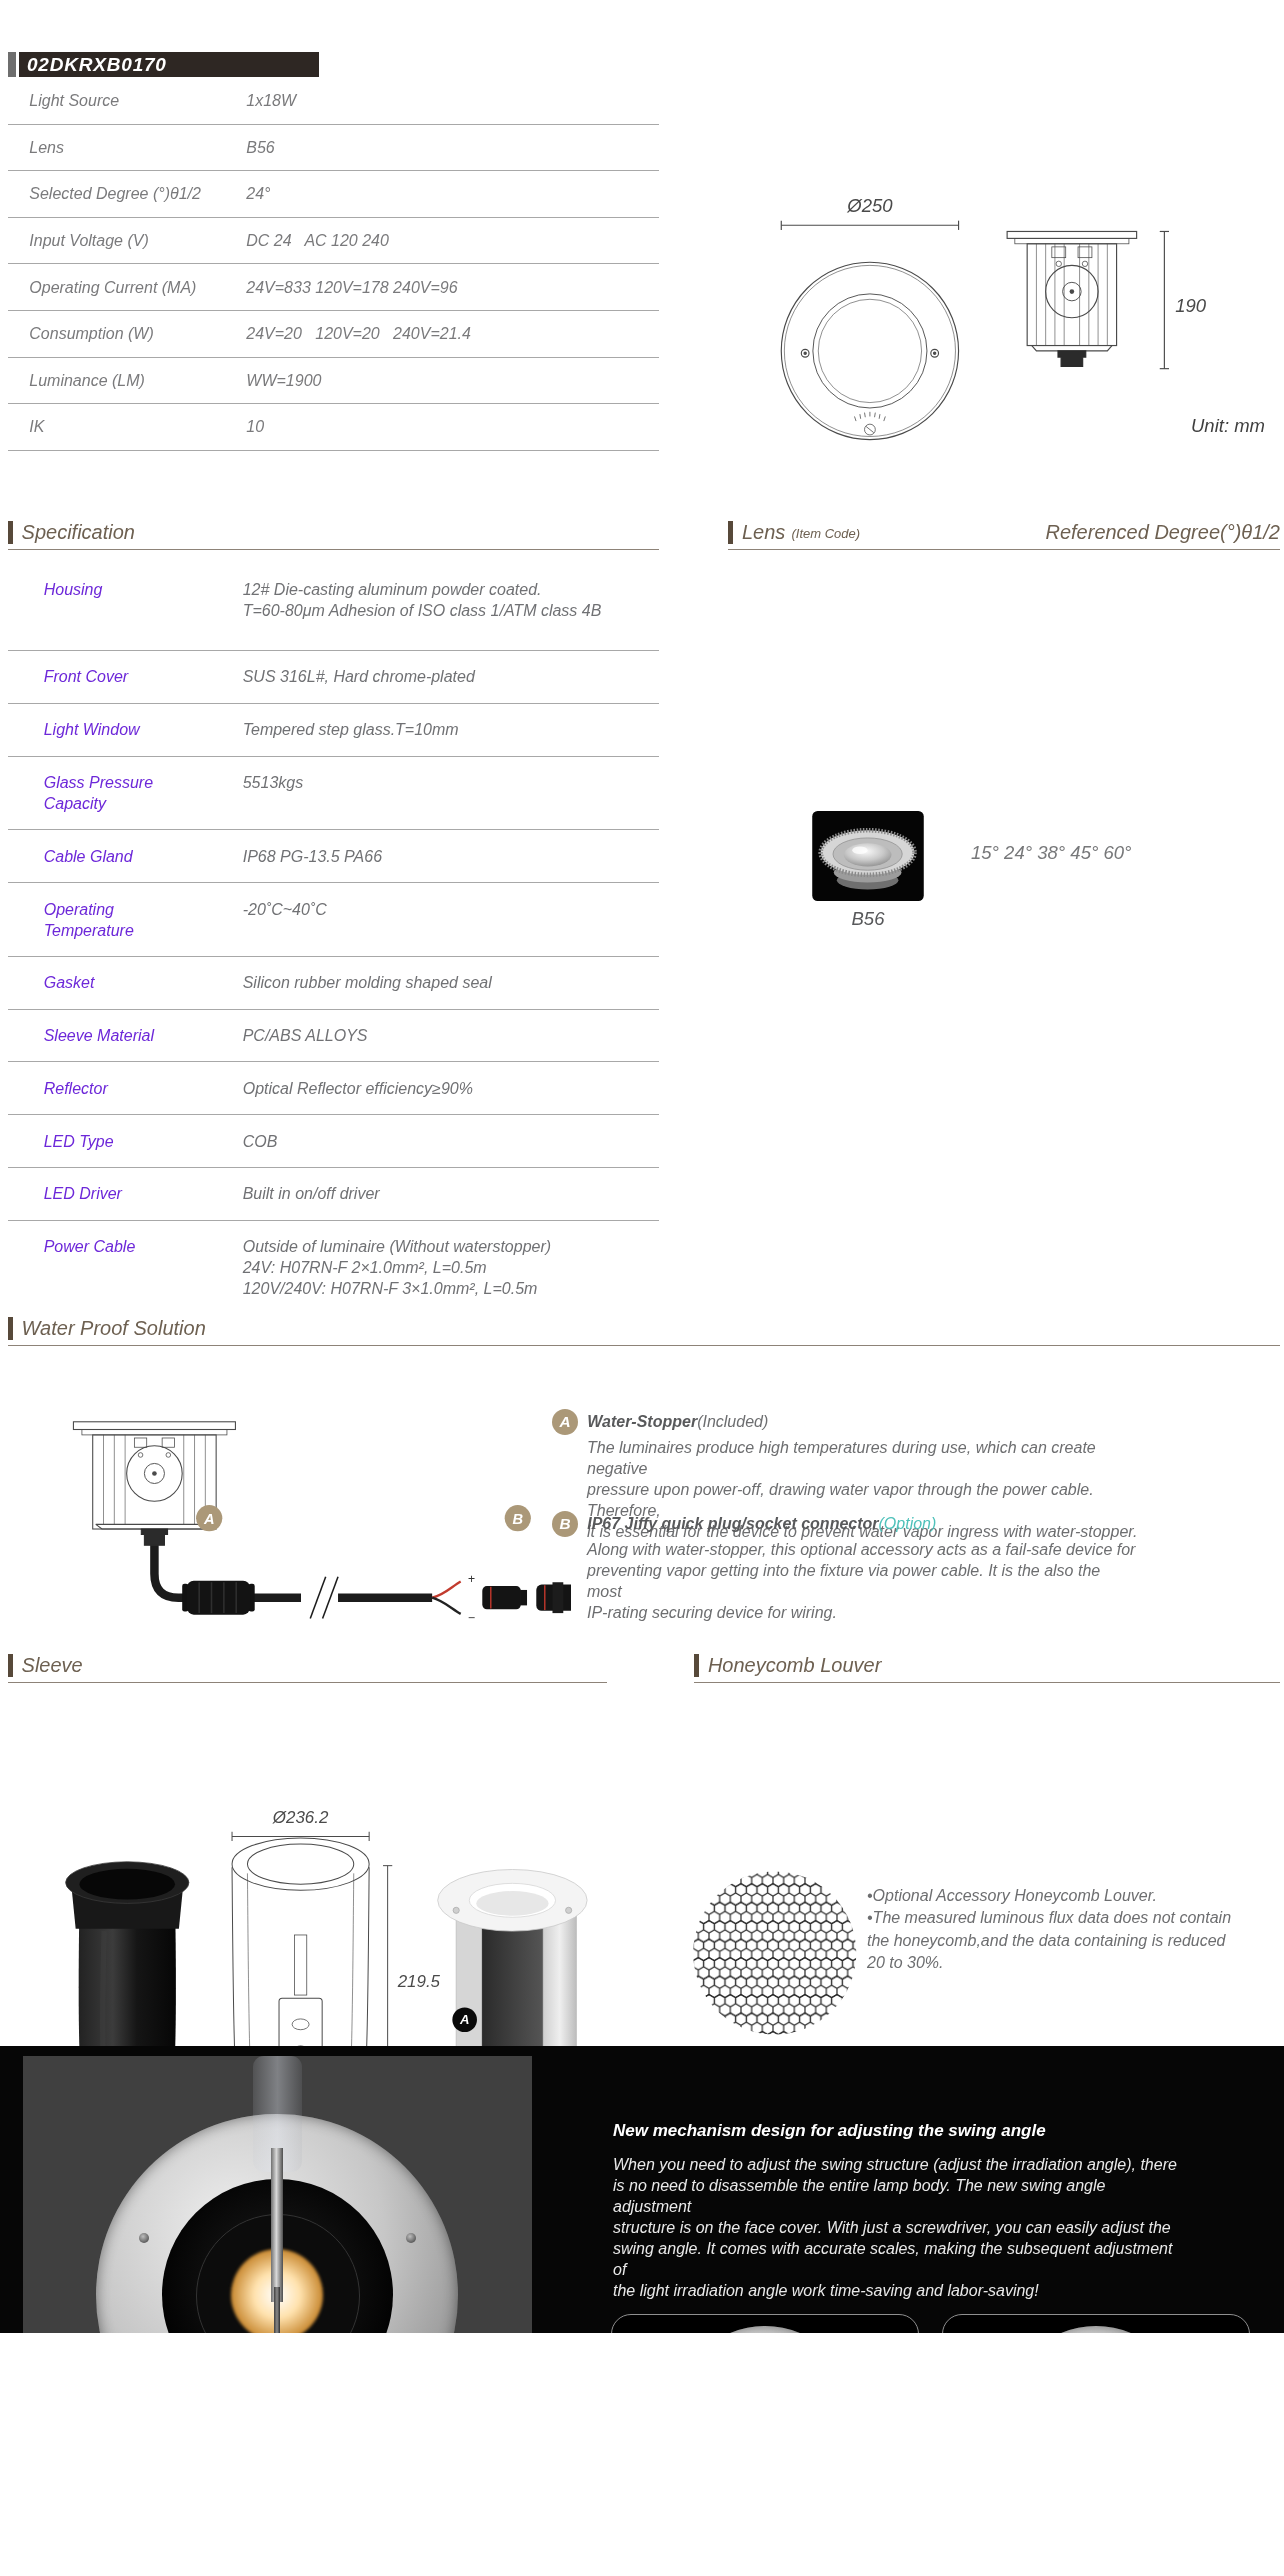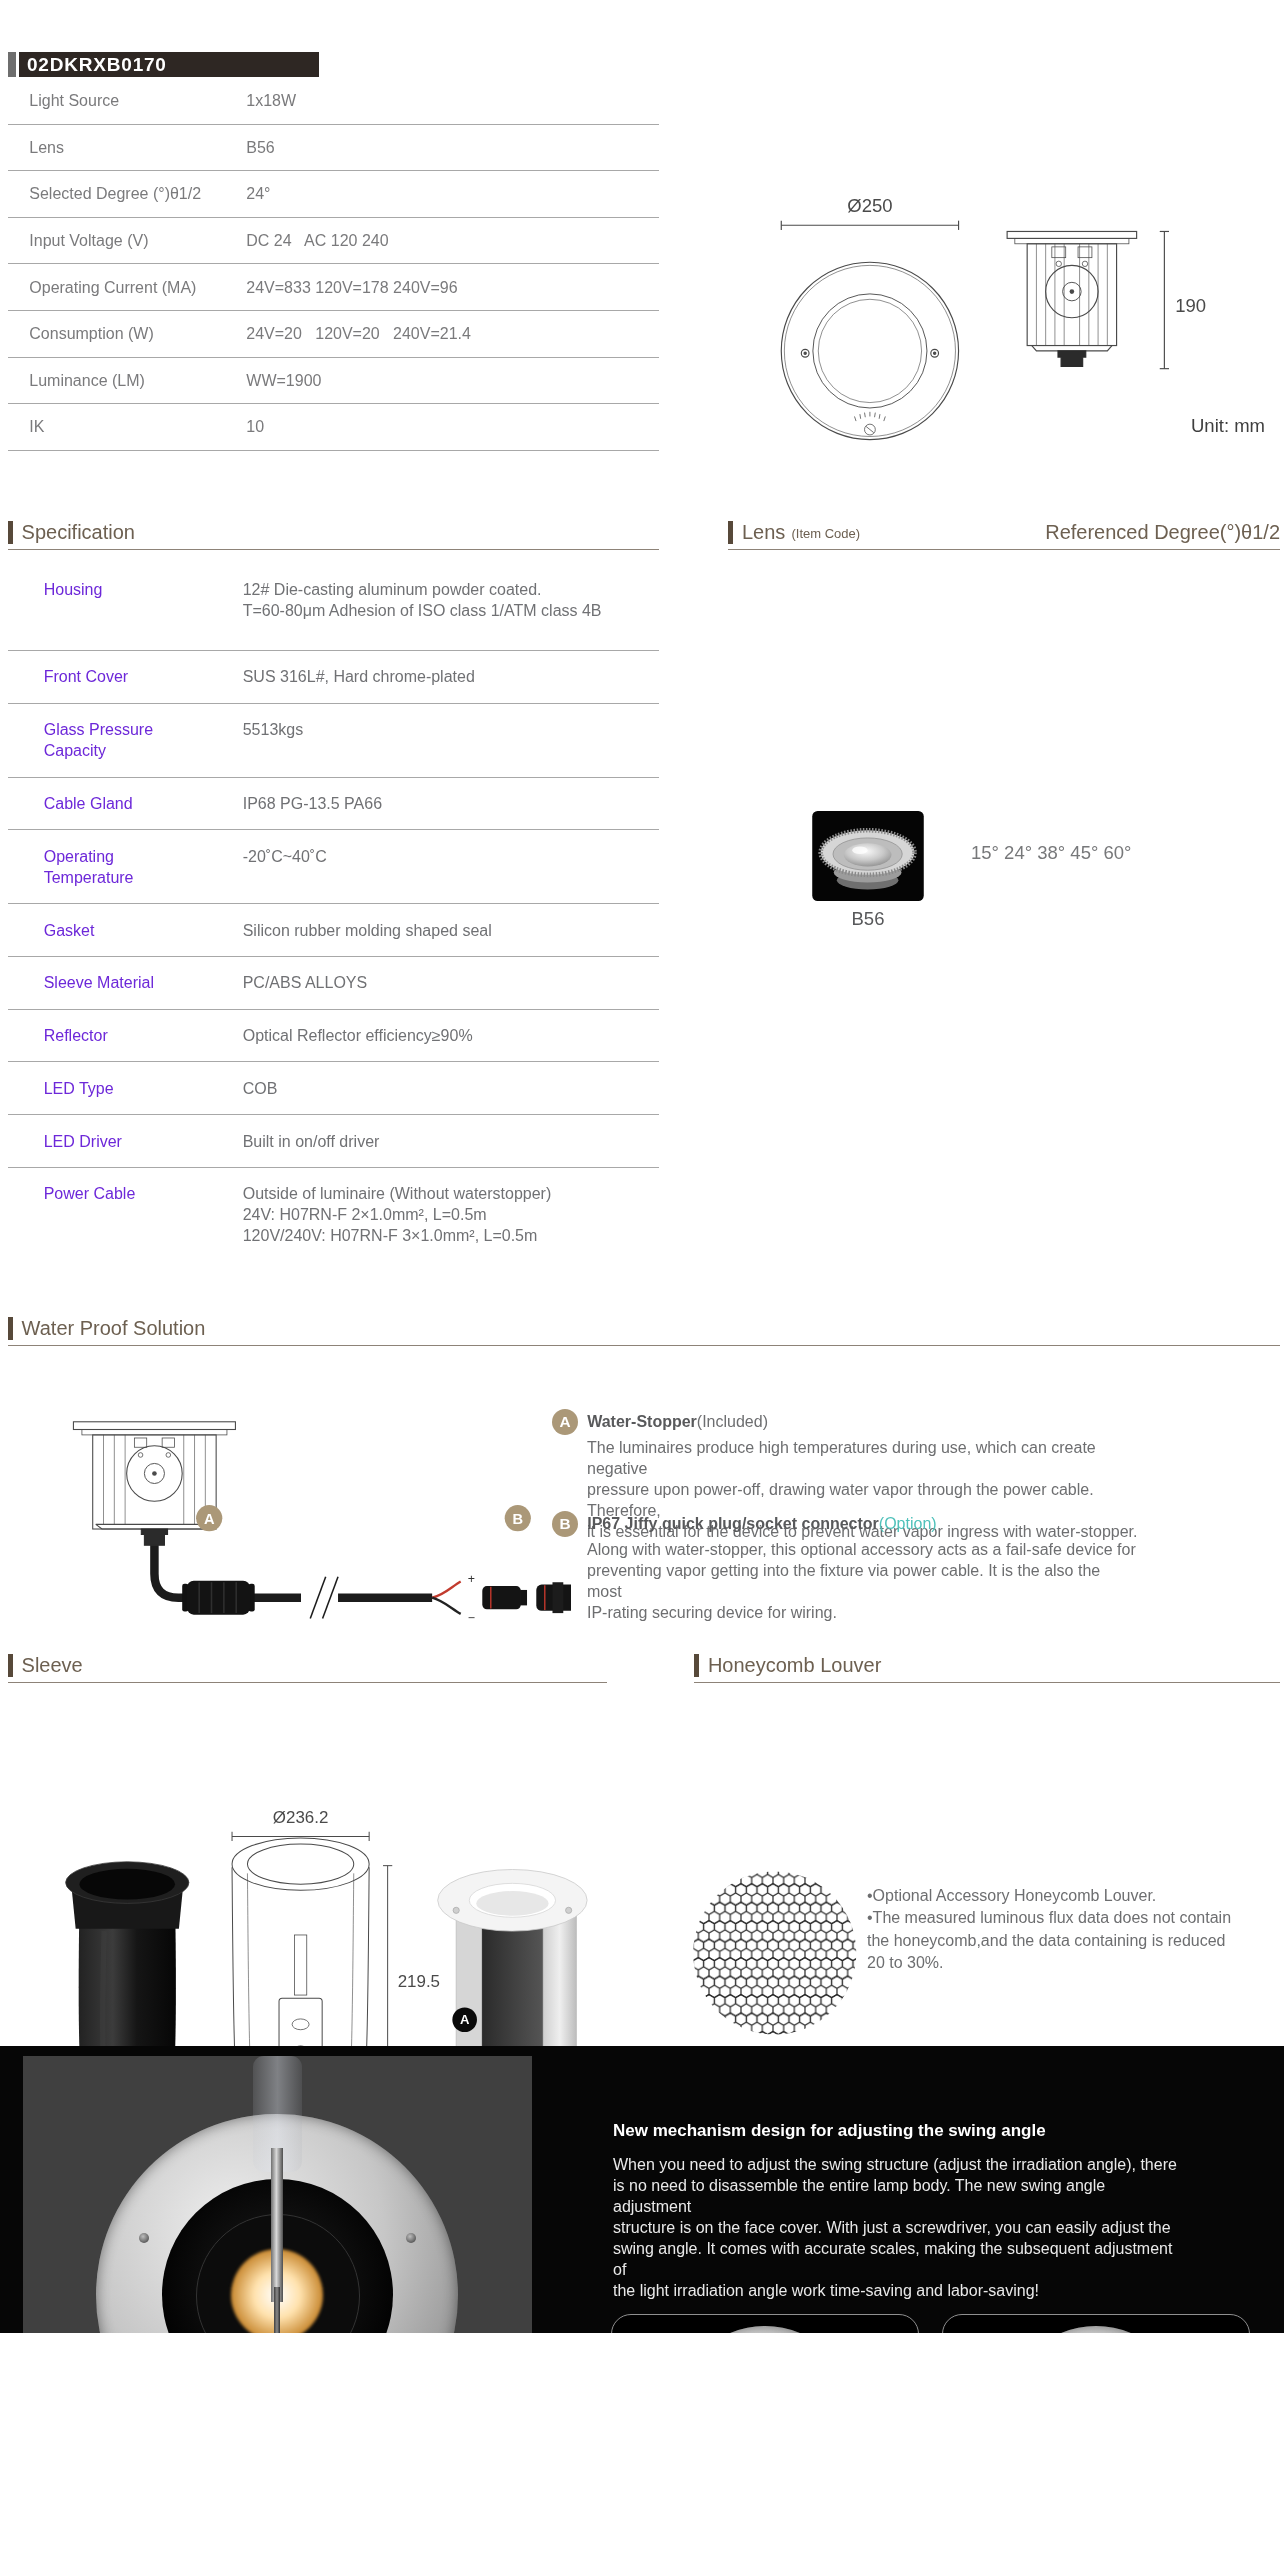--- a/index.html
+++ b/index.html
@@ -1,17 +1,17 @@
 <!DOCTYPE html>
 <html style="font-size:12.3px"><head>
 <meta charset="utf-8">
 <style>
   html,body{margin:0;padding:0;background:#ffffff;}
   #page{position:relative;width:1285px;height:2333px;background:#ffffff;
-        font-family:"Liberation Sans", sans-serif;overflow:hidden;}
+        font-family:"Liberation Sans", sans-serif;overflow:hidden;font-style:italic;}
   .abs{position:absolute;}
 
   
   .prod-head{display:flex;height:25.4px;}
   .prod-tab{width:8.5px;background:#6e6e6e;margin-right:3.1px;}
   .prod-bar{flex:1;background:#2e2723;color:#ffffff;font-weight:bold;font-size:19px;
             letter-spacing:0.8px;display:flex;align-items:center;padding-left:7.7px;}
 
   
   .sec-head{display:flex;align-items:flex-end;border-bottom:1.5px solid #8d8378;padding-bottom:5.4px;}
@@ -175,20 +175,24 @@
   </div>
   <div class="abs" style="left:7.7px;top:550px;width:651px;">
     <div class="srow tall">
         <div class="lab">Housing</div>
         <div class="val">12# Die-casting aluminum powder coated.
 T=60-80μm Adhesion of ISO class 1/ATM class 4B</div>
       </div>
     <div class="srow">
         <div class="lab">Front Cover</div>
         <div class="val">SUS 316L#, Hard chrome-plated</div>
+      </div>
+    <div class="srow">
+        <div class="lab">Light Window</div>
+        <div class="val">Tempered step glass.T=10mm</div>
       </div>
     <div class="srow">
         <div class="lab" style="flex-basis:131px;padding-right:68px;">Glass Pressure Capacity</div>
         <div class="val">5513kgs</div>
       </div>
     <div class="srow">
         <div class="lab">Cable Gland</div>
         <div class="val">IP68 PG-13.5 PA66</div>
       </div>
     <div class="srow">

